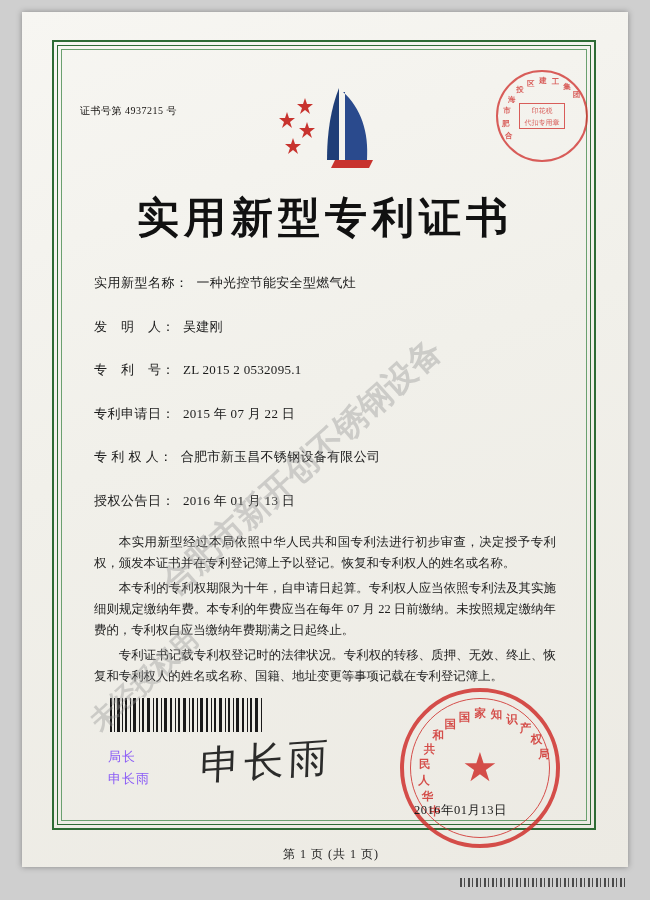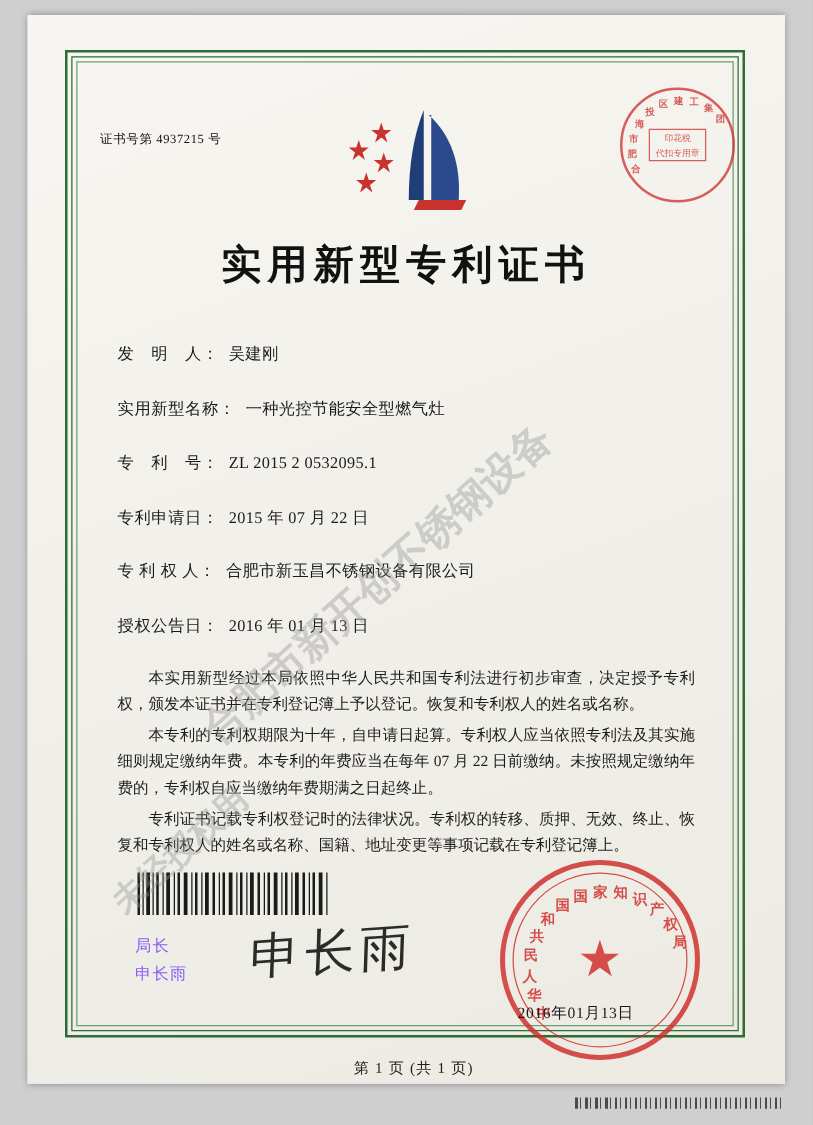--- a/index.html
+++ b/index.html
@@ -75,21 +75,21 @@
     position: absolute;
     left: 255px; top: 70px;
     width: 120px; height: 90px;
   }
 
   .title {
     position: absolute;
     left: 0; right: 0;
     top: 178px;
     text-align: center;
-    font-size: 32px;
+    font-size: 42px;
     font-weight: bold;
     letter-spacing: 5px;
     color: #111;
     font-family: "DejaVu Serif", serif;
   }
 
   
   .fields {
     position: absolute;
     left: 72px;
@@ -335,26 +335,26 @@
       <div class="inner-box">
         <div>印花税</div>
         <div>代扣专用章</div>
       </div>
     </div>
 
     <div class="title">实用新型专利证书</div>
 
     <div class="fields">
       <div class="field-row">
+        <span class="field-label">实用新型名称：</span>
+        <span class="field-value">一种光控节能安全型燃气灶</span>
+      </div>
+      <div class="field-row">
         <span class="field-label">发　明　人：</span>
         <span class="field-value">吴建刚</span>
-      </div>
-      <div class="field-row">
-        <span class="field-label">实用新型名称：</span>
-        <span class="field-value">一种光控节能安全型燃气灶</span>
       </div>
       <div class="field-row">
         <span class="field-label">专　利　号：</span>
         <span class="field-value">ZL 2015 2 0532095.1</span>
       </div>
       <div class="field-row">
         <span class="field-label">专利申请日：</span>
         <span class="field-value">2015 年 07 月 22 日</span>
       </div>
       <div class="field-row">

